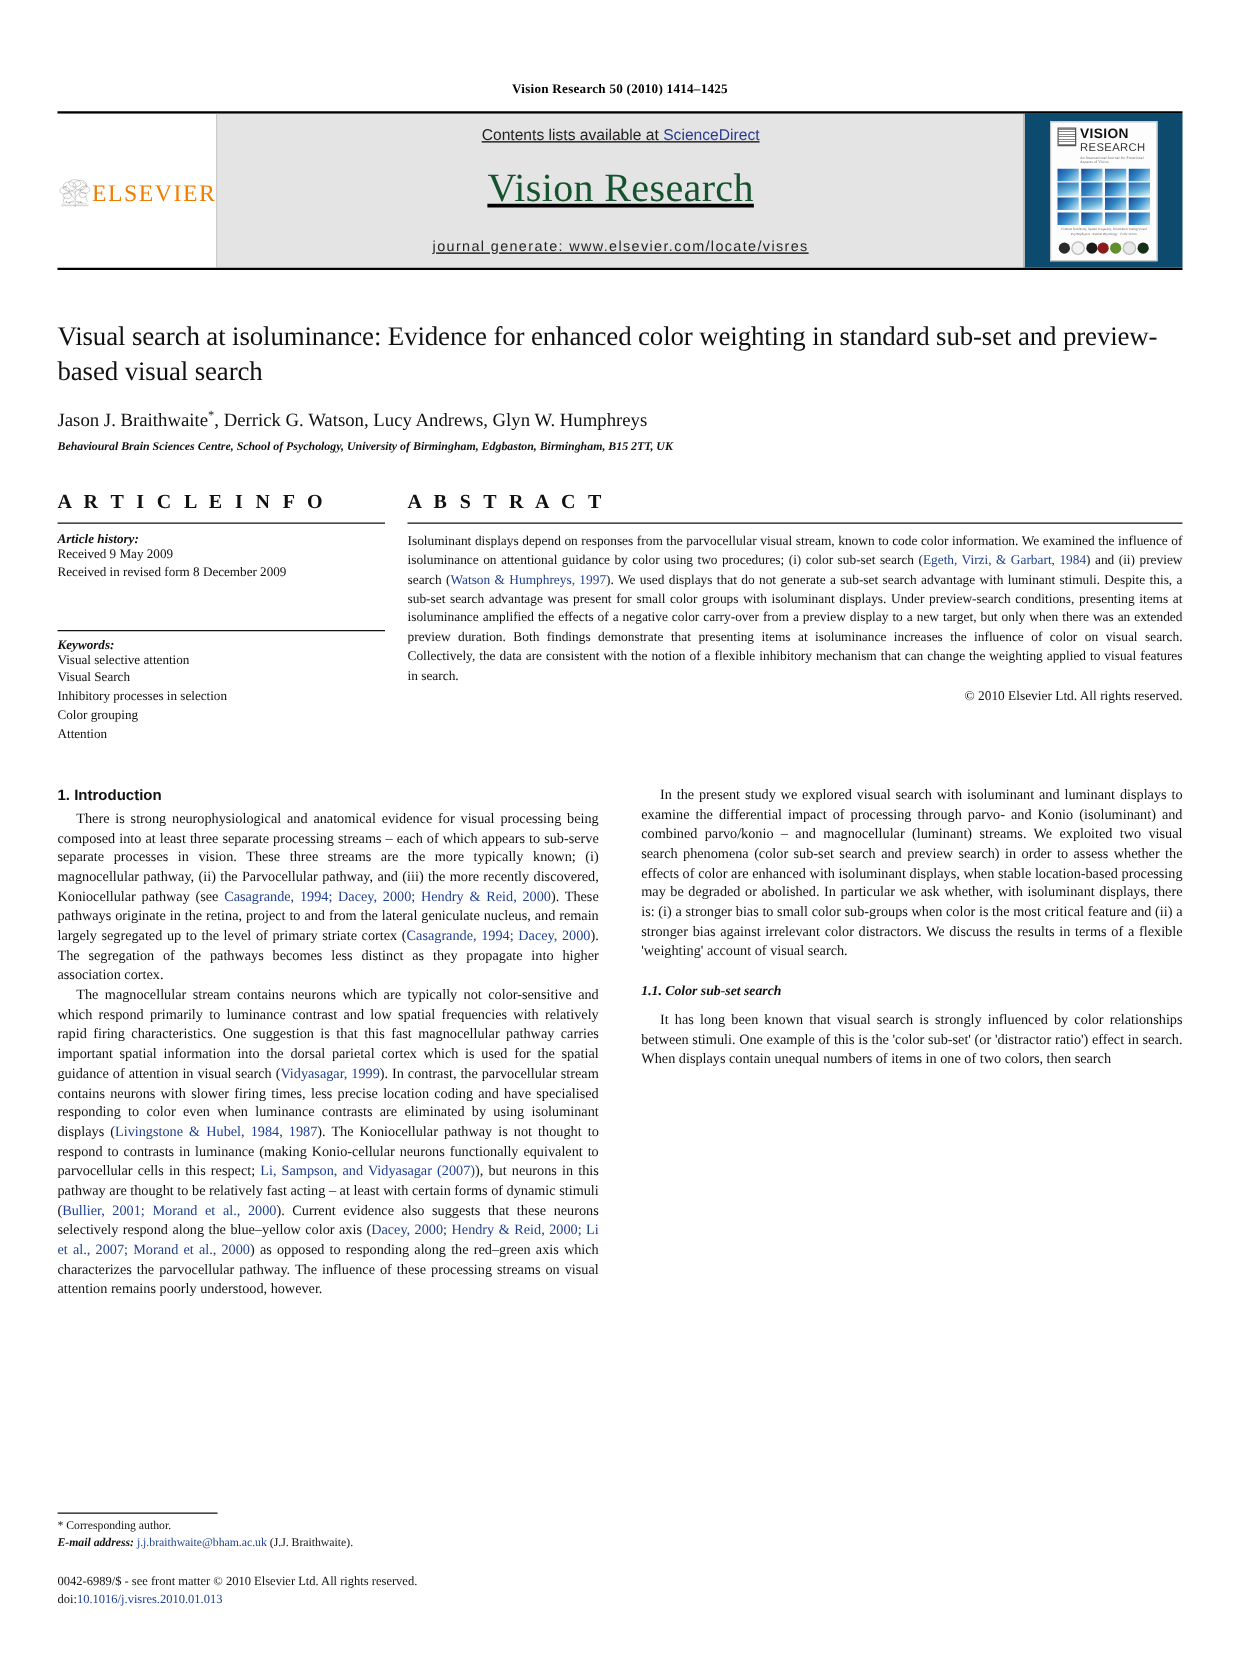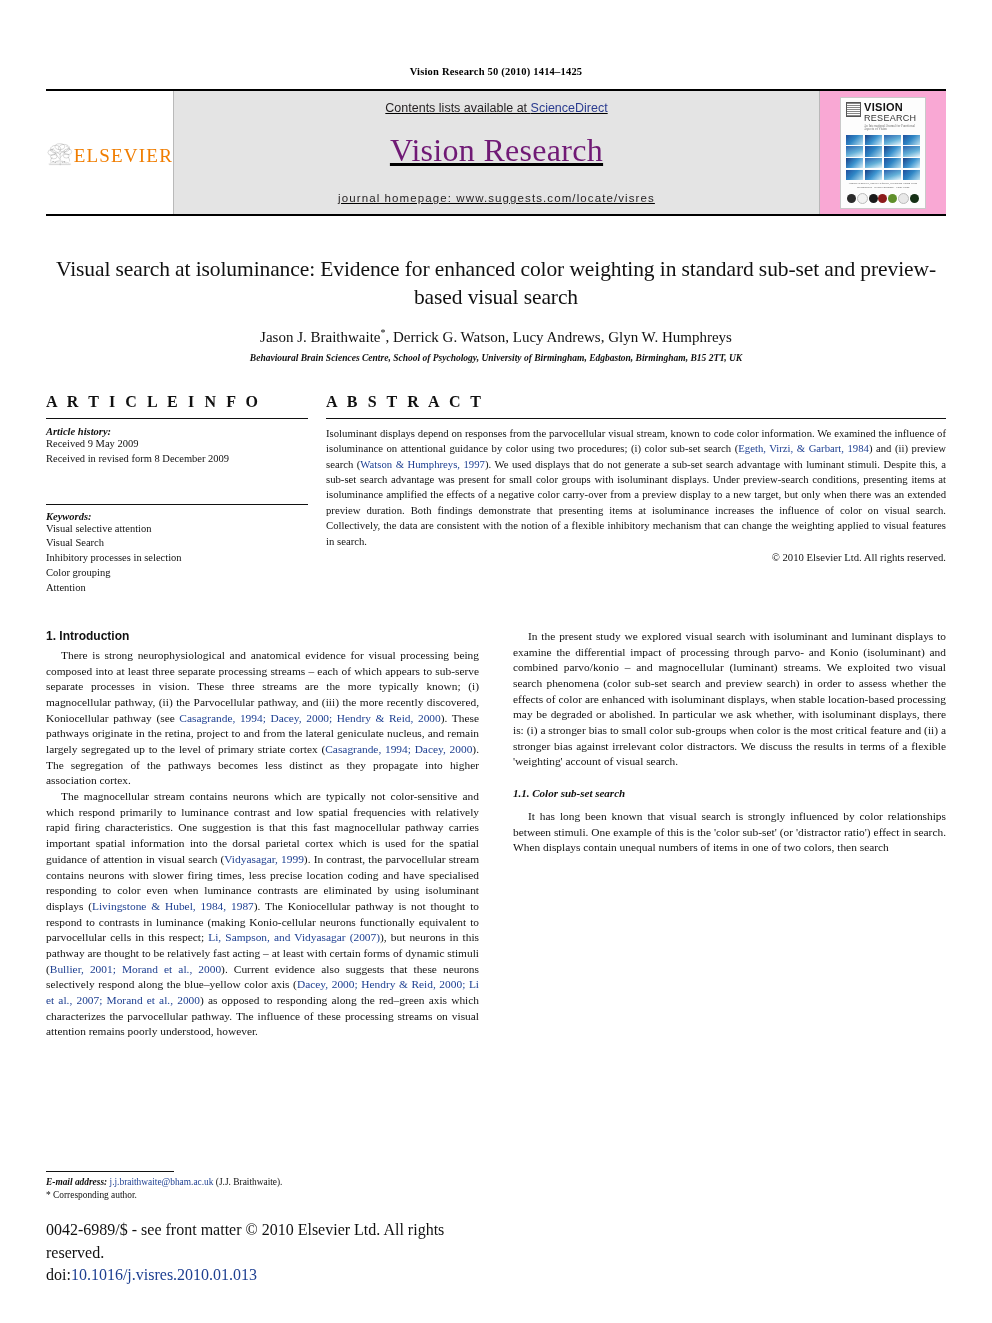--- a/index.html
+++ b/index.html
@@ -79,39 +79,39 @@
     font-size: 12.5px;
     color: #231f20;
     margin-top: 4px;
   }
   .contents-line .sd {
     color: #2a3b8f;
   }
   .journal-name {
     font-family: "Liberation Serif", serif;
     font-size: 32px;
-    color: #701a75;
+    color: #14532d;
     margin: 17px 0 0 0;
     letter-spacing: 0.3px;
   }
   .homepage-line {
     font-family: "Liberation Sans", sans-serif;
     font-size: 11.5px;
     color: #231f20;
     letter-spacing: 1.1px;
     margin-top: 23px;
   }
   .cover-block {
     width: 126px;
     flex: none;
     border-left: 1px solid #b9b9b9;
     display: flex;
     align-items: center;
     justify-content: center;
-    background: #f9a8d4;
+    background: #0c4a6e;
   }
   .cover-thumb {
     width: 86px;
     height: 112px;
     border: 1px solid #c9c9c9;
     background: #fdfdfd;
     box-sizing: border-box;
     padding: 4px 5px;
     display: flex;
     flex-direction: column;
@@ -167,21 +167,21 @@
   .cover-dots {
     display: flex;
     justify-content: space-between;
     align-items: center;
     margin-top: 3px;
     padding: 0 1px;
   }
   .cover-dot { width: 9px; height: 9px; border-radius: 50%; }
 
   
-  .title-area { padding-top: 39px; text-align: center; }
+  .title-area { padding-top: 39px; }
   .paper-title {
     font-family: "Liberation Serif", serif;
     font-size: 21.5px;
     line-height: 1.32;
     color: #111;
     margin: 0;
     font-weight: normal;
     letter-spacing: -0.1px;
   }
   .authors {
@@ -296,21 +296,21 @@
   .fn-line {
     font-size: 9.4px;
     line-height: 1.45;
     color: #111;
     padding-left: 9px;
     text-indent: -9px;
   }
   .fn-line .ital { font-style: italic; font-weight: bold; }
   .footer-block { margin-top: 16px; }
   .footer-line {
-    font-size: 16px;
+    font-size: 10px;
     line-height: 1.42;
     color: #111;
   }
   .link { color: #1d3f91; }
 </style>
 </head>
 <body>
 
 <div class="page">
 
@@ -347,21 +347,21 @@
         </g>
       </svg>
       <div class="elsevier-word">ELSEVIER</div>
     </div>
 
     <div class="mast-center">
       <div class="contents-line">
         <span>Contents lists available at </span><span class="sd">ScienceDirect</span>
       </div>
       <div class="journal-name">Vision Research</div>
-      <div class="homepage-line">journal homepage: www.suggests.com/locate/visres</div>
+      <div class="homepage-line">journal generate: www.elsevier.com/locate/visres</div>
     </div>
 
     <div class="cover-block">
       <div class="cover-thumb">
         <div class="cover-top">
           <div class="cover-logo-sq"></div>
           <div class="cover-title-wrap">
             <div class="cover-vision">VISION</div>
             <div class="cover-research">RESEARCH</div>
             <div class="cover-sub">An International Journal for Functional Aspects of Vision</div>
@@ -446,21 +446,21 @@
 
       <p class="para">In the present study we explored visual search with isoluminant and luminant displays to examine the differential impact of processing through parvo- and Konio (isoluminant) and combined parvo/konio – and magnocellular (luminant) streams. We exploited two visual search phenomena (color sub-set search and preview search) in order to assess whether the effects of color are enhanced with isoluminant displays, when stable location-based processing may be degraded or abolished. In particular we ask whether, with isoluminant displays, there is: (i) a stronger bias to small color sub-groups when color is the most critical feature and (ii) a stronger bias against irrelevant color distractors. We discuss the results in terms of a flexible 'weighting' account of visual search.</p>
       <h3 class="subsec-title">1.1. Color sub-set search</h3>
       <p class="para">It has long been known that visual search is strongly influenced by color relationships between stimuli. One example of this is the 'color sub-set' (or 'distractor ratio') effect in search. When displays contain unequal numbers of items in one of two colors, then search</p>
     </div>
 
   </div>
 
   <div class="footnote-area">
     <div class="fn-rule"></div>
+    <div class="fn-line">* Corresponding author.</div>
     <div class="fn-line"><span class="ital">E-mail address:</span> <span class="link">j.j.braithwaite@bham.ac.uk</span> <span>(J.J. Braithwaite).</span></div>
-    <div class="fn-line">* Corresponding author.</div>
     <div class="footer-block">
       <div class="footer-line">0042-6989/$ - see front matter © 2010 Elsevier Ltd. All rights reserved.</div>
       <div class="footer-line"><span>doi:</span><span class="link">10.1016/j.visres.2010.01.013</span></div>
     </div>
   </div>
 
 </div>
 
 </body></html>

